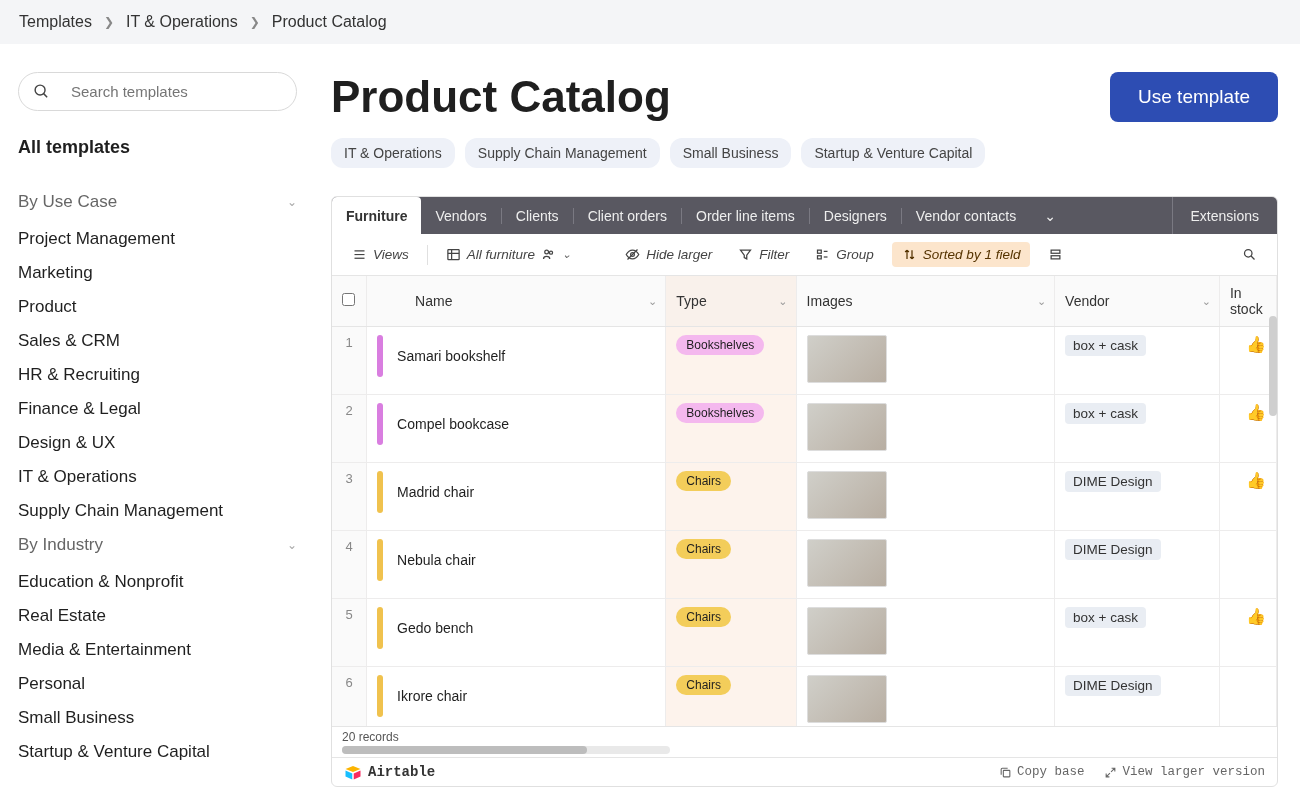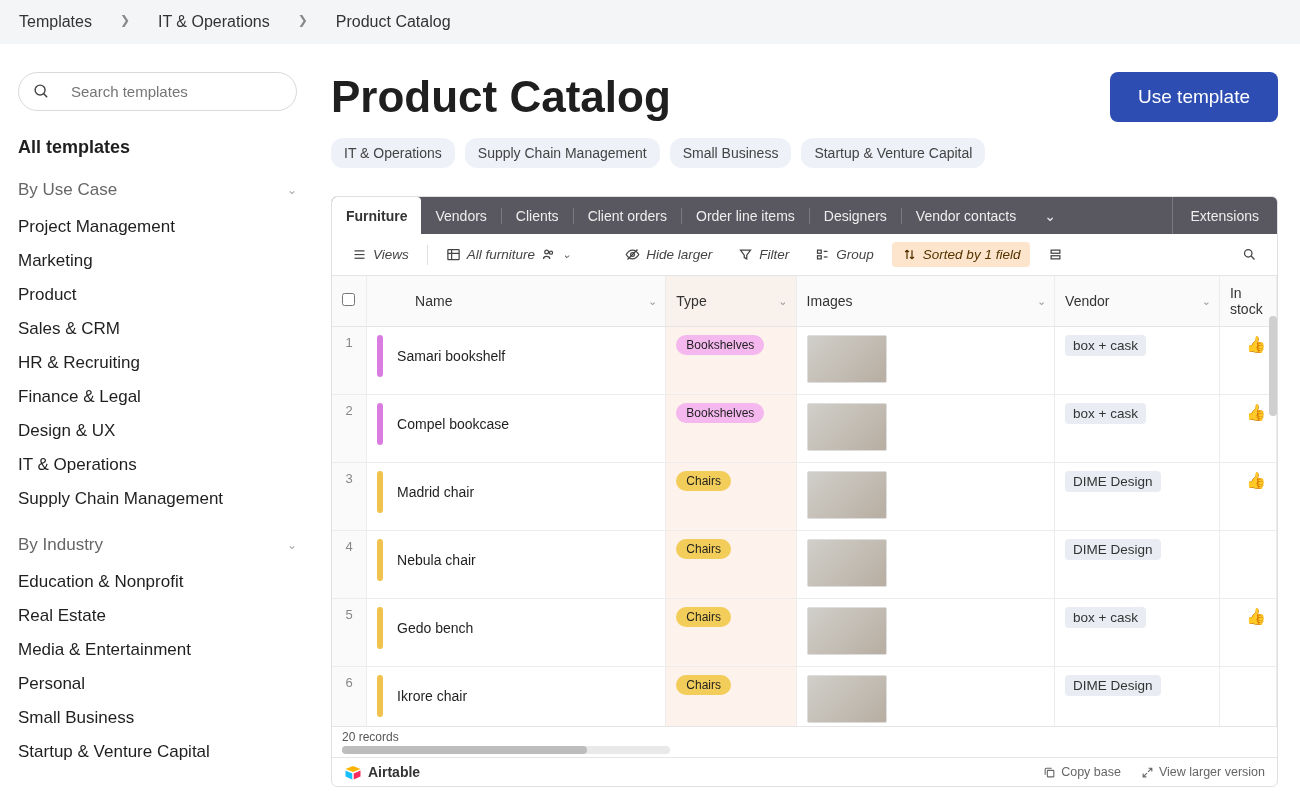--- a/index.html
+++ b/index.html
@@ -1,25 +1,25 @@
 <!DOCTYPE html>
 <html><head>
 <meta charset="utf-8">
 <style>
 * { box-sizing: border-box; margin: 0; padding: 0; }
 body { font-family: -apple-system, BlinkMacSystemFont, "Segoe UI", Helvetica, Arial, sans-serif; font-size: 15px; color: #1f1f1f; background: #fff; width: 1300px; height: 791px; overflow: hidden; }
-.breadcrumb { background: #f4f5f7; padding: 13px 19px; display: flex; align-items: flex-start; gap: 28px; font-size: 16px; color: #333; }
+.breadcrumb { background: #f4f5f7; padding: 13px 19px; display: flex; align-items: center; gap: 12px; font-size: 16px; color: #333; }
 .breadcrumb a { color: #333; text-decoration: none; cursor: pointer; }
 .chev { color: #888; font-size: 12px; }
 .layout { display: flex; height: calc(100% - 48px); }
 .sidebar { width: 315px; padding: 28px 18px 18px 18px; display: flex; flex-direction: column; overflow-y: auto; }
 .search-box { border: 1px solid #d9d9d9; border-radius: 22px; padding: 10px 14px; display: flex; align-items: center; gap: 21px; margin-bottom: 26px; }
 .search-box input { border: none; outline: none; font-size: 15px; flex: 1; background: transparent; color: #444; }
 .search-box svg { width: 17px; height: 17px; stroke: #444; }
-.all-templates { font-size: 18px; font-weight: 600; margin-bottom: 16px; cursor: pointer; }
+.all-templates { font-size: 18px; font-weight: 600; margin-bottom: 28px; cursor: pointer; }
 .section-header { color: #666; font-size: 17px; display: flex; justify-content: space-between; align-items: center; padding: 6px 0; cursor: pointer; margin-bottom: 4px; }
 .sidebar-item { font-size: 17px; padding: 7px 0; cursor: pointer; color: #1f1f1f; }
 .section-spacer { height: 18px; }
 .main { flex: 1; padding: 28px 22px 0 16px; display: flex; flex-direction: column; overflow: hidden; }
 .page-header { display: flex; justify-content: space-between; align-items: center; margin-bottom: 16px; }
 .page-title { font-size: 44px; font-weight: 700; }
 .use-btn { background: #2d4db3; color: #fff; border: none; border-radius: 8px; padding: 14px 28px; font-size: 19px; cursor: pointer; }
 .tags { display: flex; gap: 10px; margin-bottom: 28px; flex-wrap: wrap; }
 .tag { background: #eef1f8; color: #444; padding: 7px 13px; border-radius: 12px; font-size: 14px; cursor: pointer; }
 .base-embed { border: 1px solid #e0e0e0; border-radius: 6px; display: flex; flex-direction: column; flex: 1; overflow: hidden; }
@@ -49,21 +49,21 @@
 .col-stock { width: 56px; text-align: right; }
 .name-cell { display: flex; align-items: center; gap: 14px; }
 .color-bar { width: 6px; height: 42px; border-radius: 3px; }
 .type-pill { display: inline-block; padding: 3px 10px; border-radius: 11px; font-size: 12px; }
 .vendor-pill { display: inline-block; background: #e9edf3; color: #333; padding: 3px 8px; border-radius: 4px; font-size: 13.5px; }
 .img-thumb { width: 80px; height: 48px; background: linear-gradient(135deg, #d0cfc9, #b8aea2); border: 1px solid #ddd; border-radius: 2px; display: inline-block; }
 .thumbs-up { color: #f5b914; font-size: 16px; }
 .table-footer { border-top: 1px solid #e5e5e5; padding: 3px 10px; font-size: 12px; color: #555; position: relative; }
 .scroll-track { height: 8px; background: #e9e9e9; border-radius: 4px; margin-top: 2px; width: 328px; position: relative; }
 .scroll-thumb { height: 8px; background: #bdbdbd; border-radius: 4px; width: 245px; position: absolute; left: 0; }
-.bottom-bar { display: flex; align-items: center; justify-content: space-between; padding: 6px 12px; border-top: 1px solid #e5e5e5; font-size: 12.5px; color: #555; }
+.bottom-bar { display: flex; align-items: center; justify-content: space-between; padding: 6px 12px; border-top: 1px solid #e5e5e5; font-size: 12.5px; color: #555; font-family: Liberation Mono, monospace; }
 .airtable-logo { display: flex; align-items: center; gap: 6px; font-weight: 600; font-size: 14px; color: #333; }
 .bottom-actions { display: flex; gap: 20px; }
 .bottom-action { display: flex; align-items: center; gap: 5px; cursor: pointer; color: #666; }
 .right-scrollbar { position: absolute; right: 0; top: 40px; width: 8px; height: 100px; background: #cfcfcf; border-radius: 4px; }
 </style>
 </head>
 <body>
 
 <div class="breadcrumb">
   <a>Templates</a>

